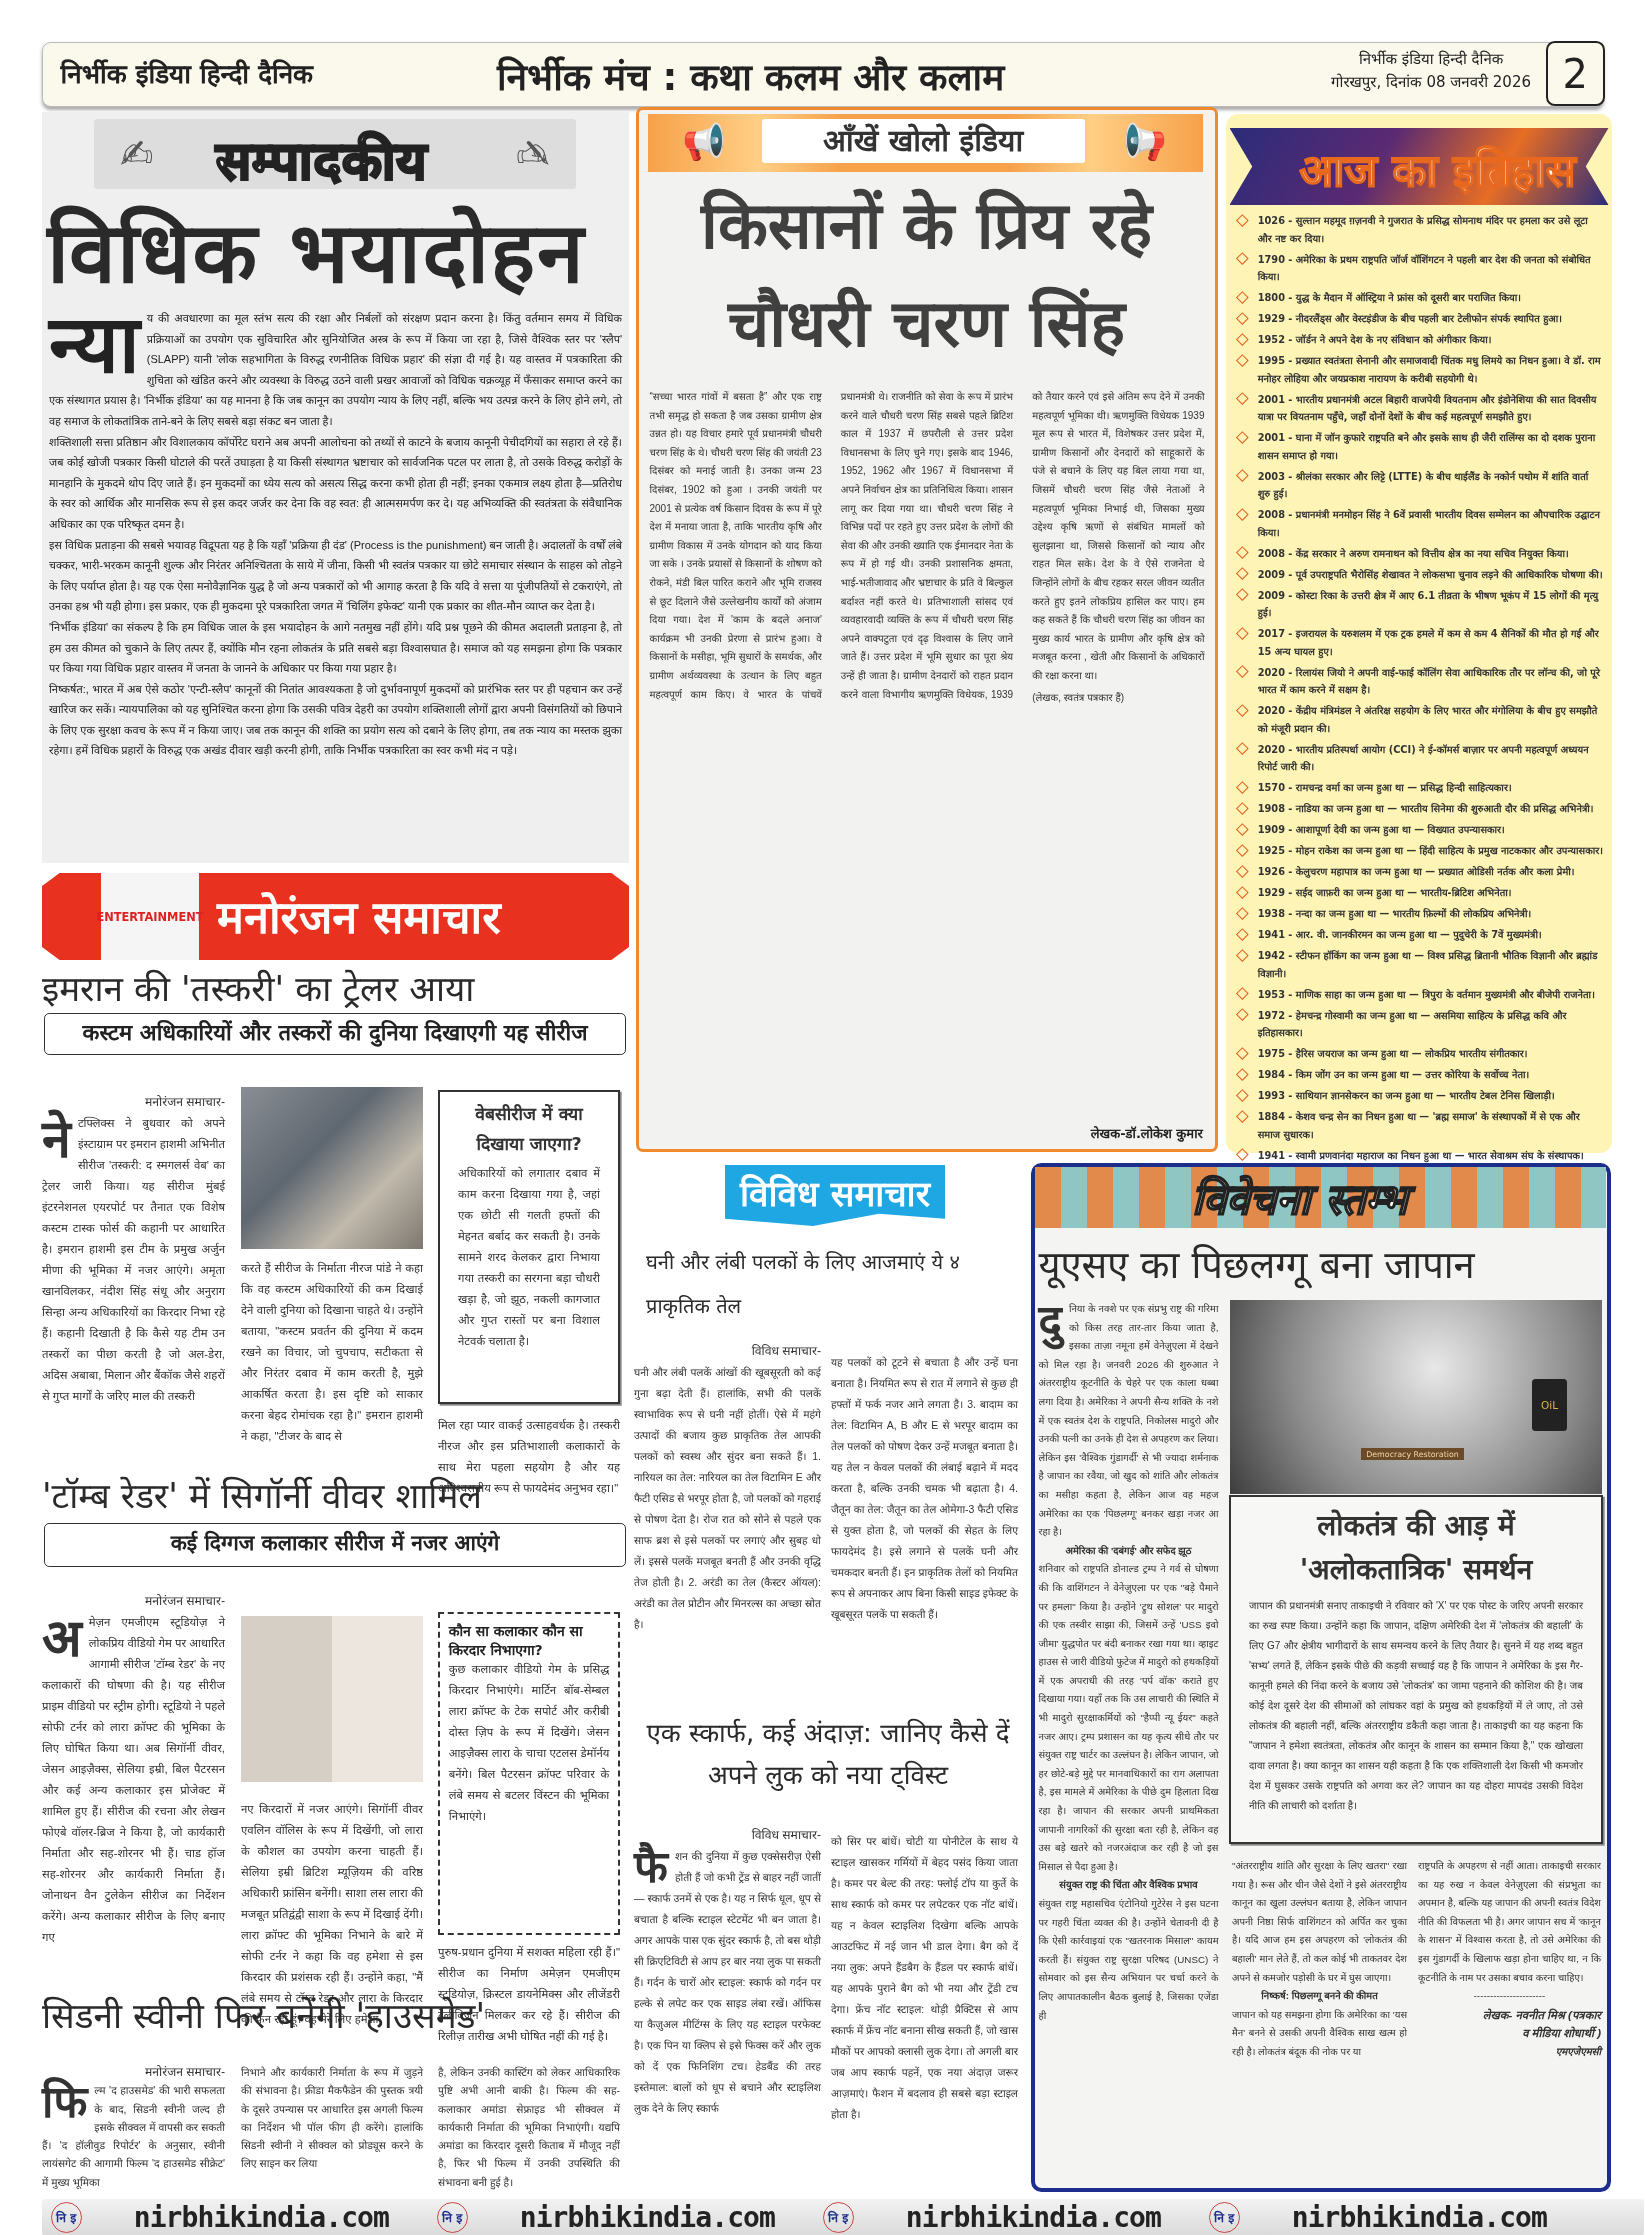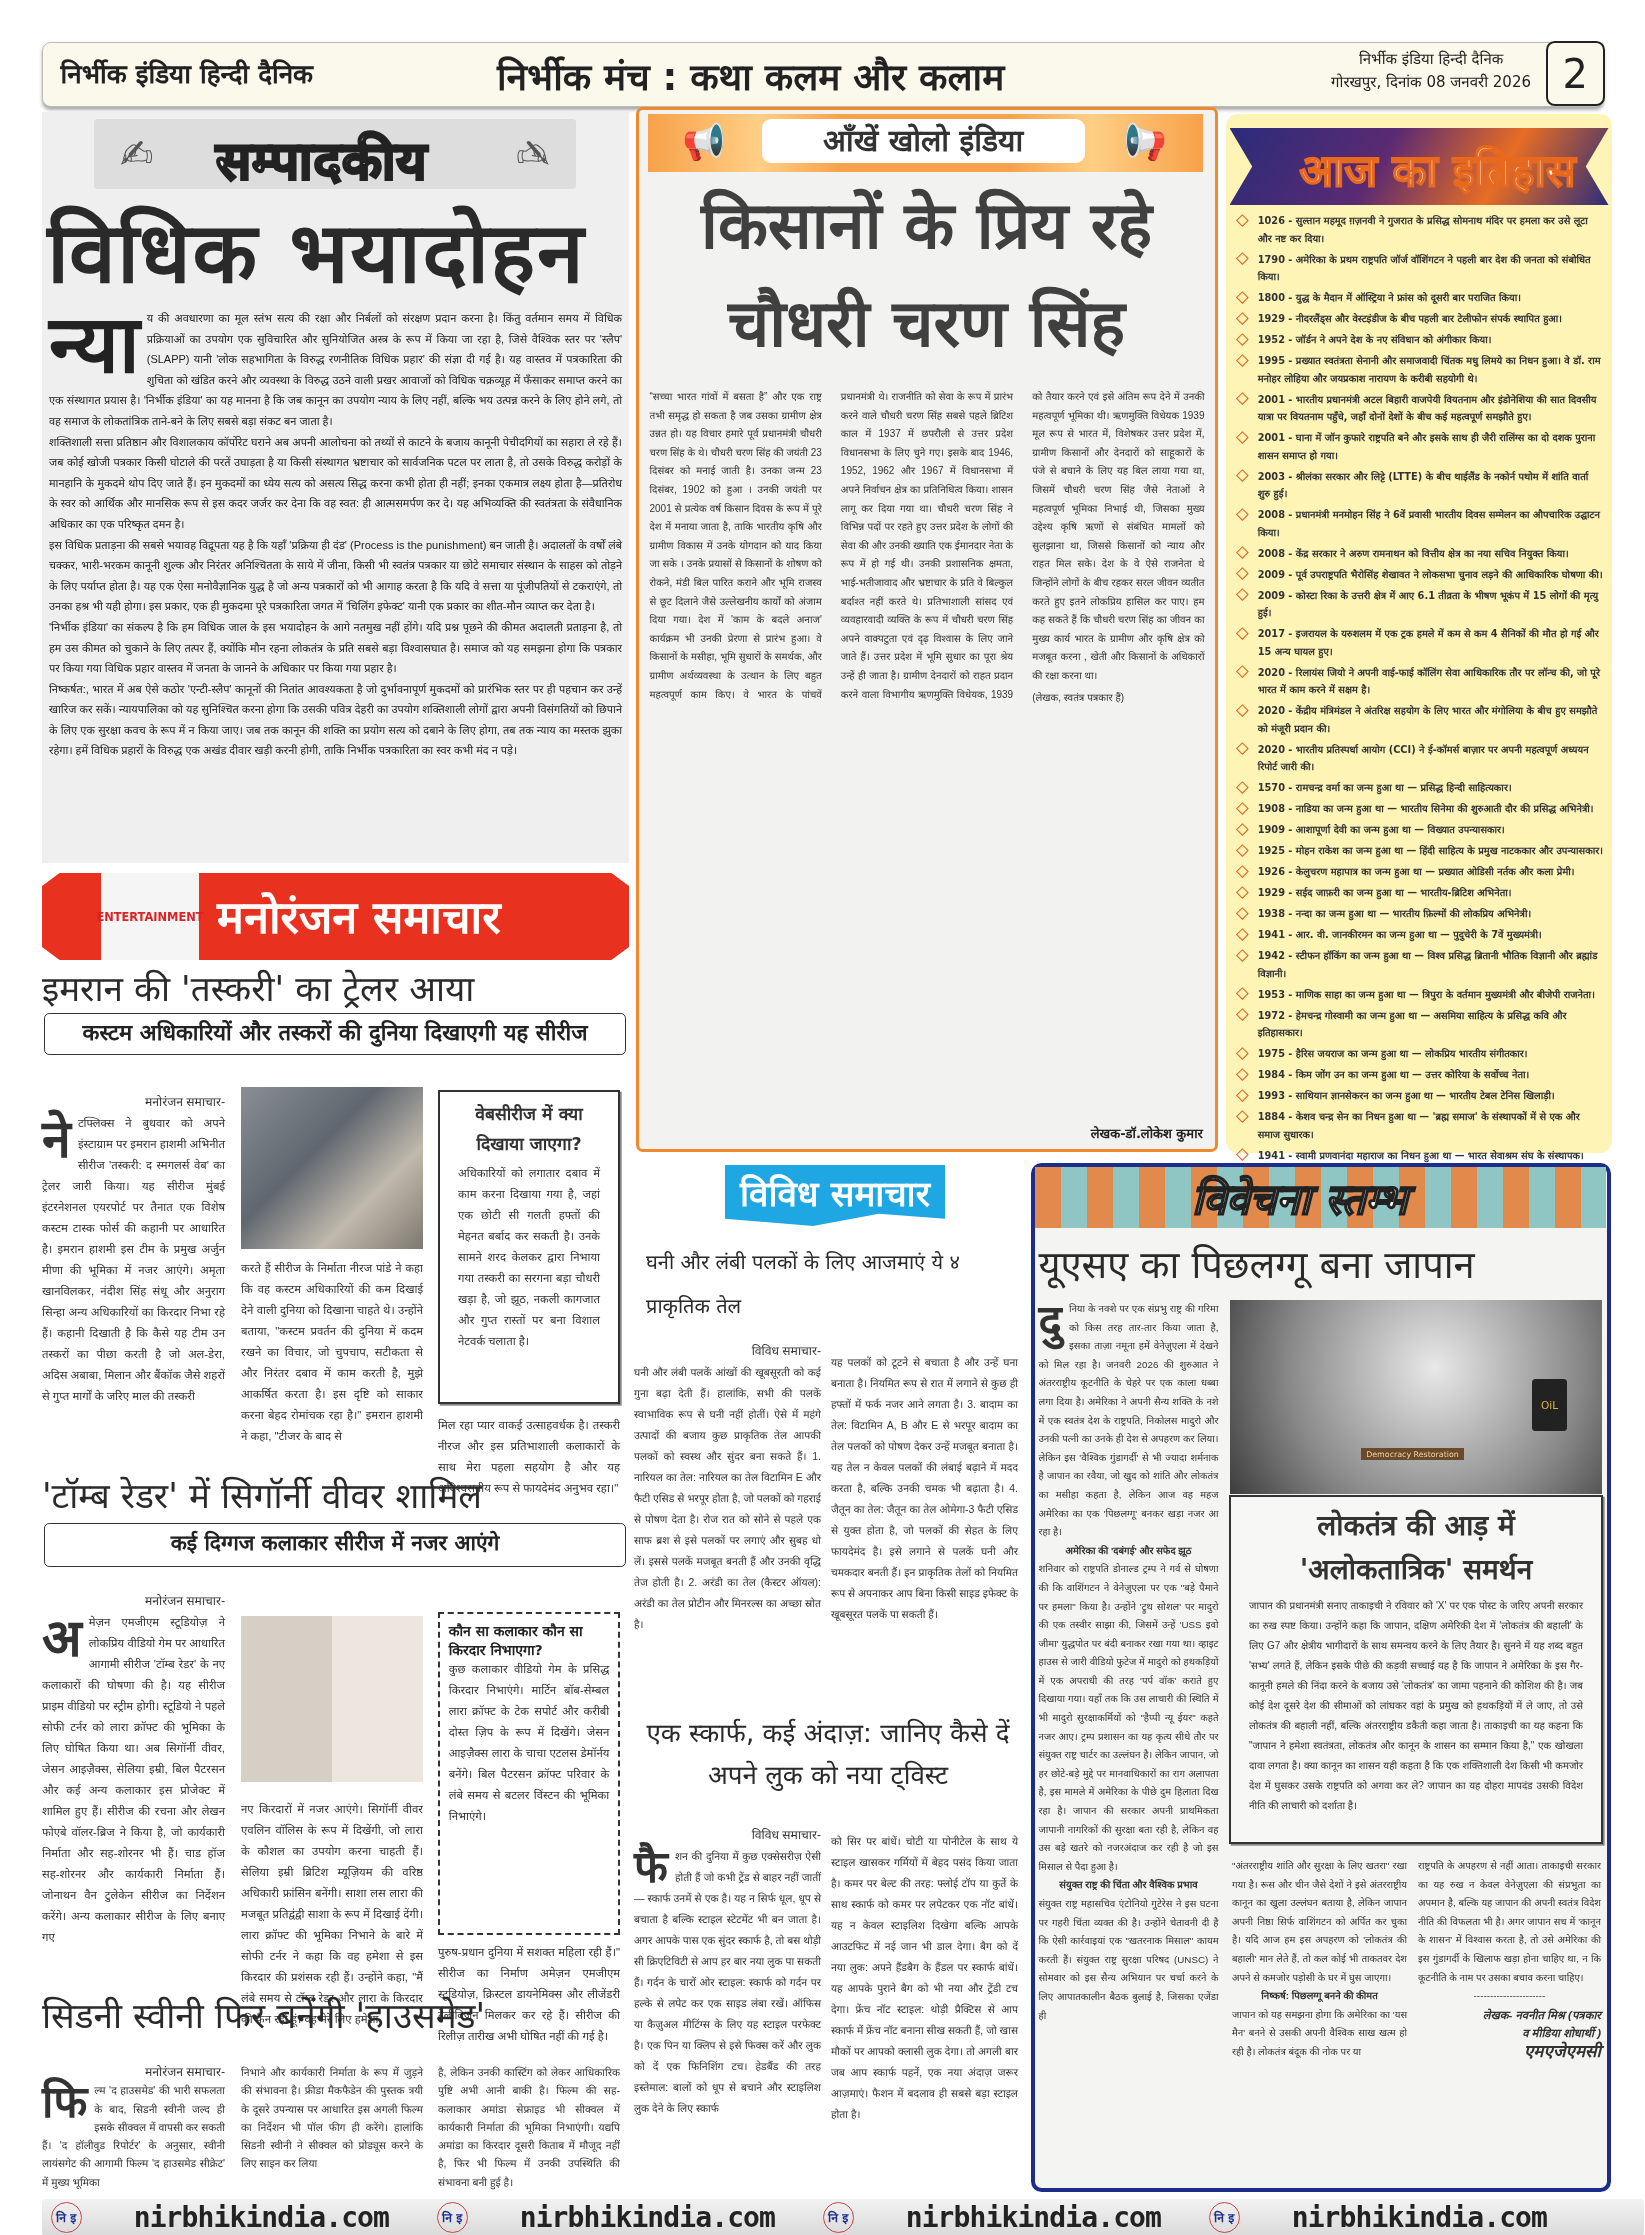--- a/index.html
+++ b/index.html
@@ -28,21 +28,21 @@
 .subbox{border:1.7px solid #333;border-radius:5.2px;text-align:center;font-weight:bold;background:#fff}
 .col-text{font-family:"Liberation Sans",sans-serif;font-size:11.4px;line-height:21px;text-align:justify;color:#333}
 .byline{font-weight:normal;text-align:right;font-size:12.2px;color:#333}
 .photo{background:linear-gradient(135deg,#8a8e94,#5f6770 40%,#c0b9ac 70%,#7d7870);}
 .sidebox{border:2.6px solid #333;padding:7px 18px;background:#fff;box-shadow:1.7px 1.7px 0 #888}
 .sidebox-dashed{border:2.6px dashed #333;padding:7px 8.7px;background:#fff}
 .sidebox h4{text-align:center;font-size:17.5px;line-height:30px;font-weight:bold;color:#333;margin-bottom:3.5px}
 
 #mid-article{left:636px;top:107px;width:582px;height:1045px;background:#f2f2f0;border:3.5px solid #f08a2c;border-radius:7px}
 #mid-banner{left:8.7px;top:3.5px;width:555px;height:58px;background:linear-gradient(90deg,#f7a14a,#ffcf85 20%,#f7a14a 35%,#f7a14a 65%,#ffcf85 80%,#f7a14a);}
-#mid-banner-inner{left:114px;top:5.2px;width:323px;height:44px;background:#fff;border-radius:9px;text-align:center;font-size:30px;font-weight:bold;line-height:44px;color:#333}
+#mid-banner-inner{left:114px;top:5.2px;width:323px;height:44px;background:#fff;border-radius:3px;text-align:center;font-size:30px;font-weight:bold;line-height:44px;color:#333}
 .mega-icon{font-size:35px;top:8.7px;color:#c33}
 #mid-title{left:0;top:66px;width:575px;text-align:center;font-size:65px;font-weight:bold;line-height:98px;color:#404040;font-family:"DejaVu Serif",serif}
 #mid-body{left:10.5px;top:278px;width:555px;column-count:3;column-gap:19px;font-size:10px;line-height:18.6px}
 #mid-author{right:12.2px;bottom:7px;font-size:13px;font-weight:bold}
 
 #history{left:1226px;top:114px;width:386px;height:1039px;background:#fef4b5;border-radius:12.2px}
 #hist-banner{left:3.5px;top:14px;width:379px;height:77px;background:linear-gradient(120deg,#2b2c7a,#5b2a72 40%,#e76d24 70%,#2b2c7a);clip-path:polygon(0 0,100% 0,94% 50%,100% 100%,0 100%,6% 50%)}
 #hist-title{left:70px;top:10.5px;font-size:44px;font-weight:bold;color:#fff;-webkit-text-stroke:1.7px #e8691e}
 #hist-list{left:8.7px;top:98px;width:369px;list-style:none}
 #hist-list li{position:relative;padding-left:23px;font-size:9.8px;line-height:17.5px;margin-bottom:3.5px;font-weight:bold;color:#333}
@@ -227,21 +227,21 @@
   <div class="abs col-text" style="left:197px;top:690px;width:175px;font-size:9.8px;line-height:18.6px">
     <span>"अंतरराष्ट्रीय शांति और सुरक्षा के लिए खतरा" रखा गया है। रूस और चीन जैसे देशों ने इसे अंतरराष्ट्रीय कानून का खुला उल्लंघन बताया है, लेकिन जापान अपनी निष्ठा सिर्फ वाशिंगटन को अर्पित कर चुका है। यदि आज हम इस अपहरण को 'लोकतंत्र की बहाली' मान लेते हैं, तो कल कोई भी ताकतवर देश अपने से कमजोर पड़ोसी के घर में घुस जाएगा।</span>
     <div style="font-weight:bold;text-align:center">निष्कर्ष: पिछलग्गू बनने की कीमत</div>
     <span>जापान को यह समझना होगा कि अमेरिका का 'यस मैन' बनने से उसकी अपनी वैश्विक साख खत्म हो रही है। लोकतंत्र बंदूक की नोक पर या</span>
   </div>
   <div class="abs col-text" style="left:383px;top:690px;width:183px;font-size:9.8px;line-height:18.6px">
     <span>राष्ट्रपति के अपहरण से नहीं आता। ताकाइची सरकार का यह रुख न केवल वेनेज़ुएला की संप्रभुता का अपमान है, बल्कि यह जापान की अपनी स्वतंत्र विदेश नीति की विफलता भी है। अगर जापान सच में 'कानून के शासन' में विश्वास करता है, तो उसे अमेरिका की इस गुंडागर्दी के खिलाफ खड़ा होना चाहिए था, न कि कूटनीति के नाम पर उसका बचाव करना चाहिए।</span>
     <div style="text-align:center">----------------------</div>
     <div style="text-align:right;font-weight:bold;font-style:italic;font-size:11.4px">लेखक- नवनीत मिश्र (पत्रकार</div>
     <div style="text-align:right;font-weight:bold;font-style:italic;font-size:11.4px">व मीडिया शोधार्थी )</div>
-    <div style="text-align:right;font-weight:bold;font-style:italic;font-size:17px">एमएजेएमसी</div>
+    <div style="text-align:right;font-weight:bold;font-style:italic;font-size:10px">एमएजेएमसी</div>
   </div>
 </div>
 
 <div id="footer-row">
     <div class="abs foot" style="left: 42px;">
       <div class="logo">नि इ</div>
       <div class="url">nirbhikindia.com</div>
     </div>
     <div class="abs foot" style="left: 428px;">
       <div class="logo">नि इ</div>

